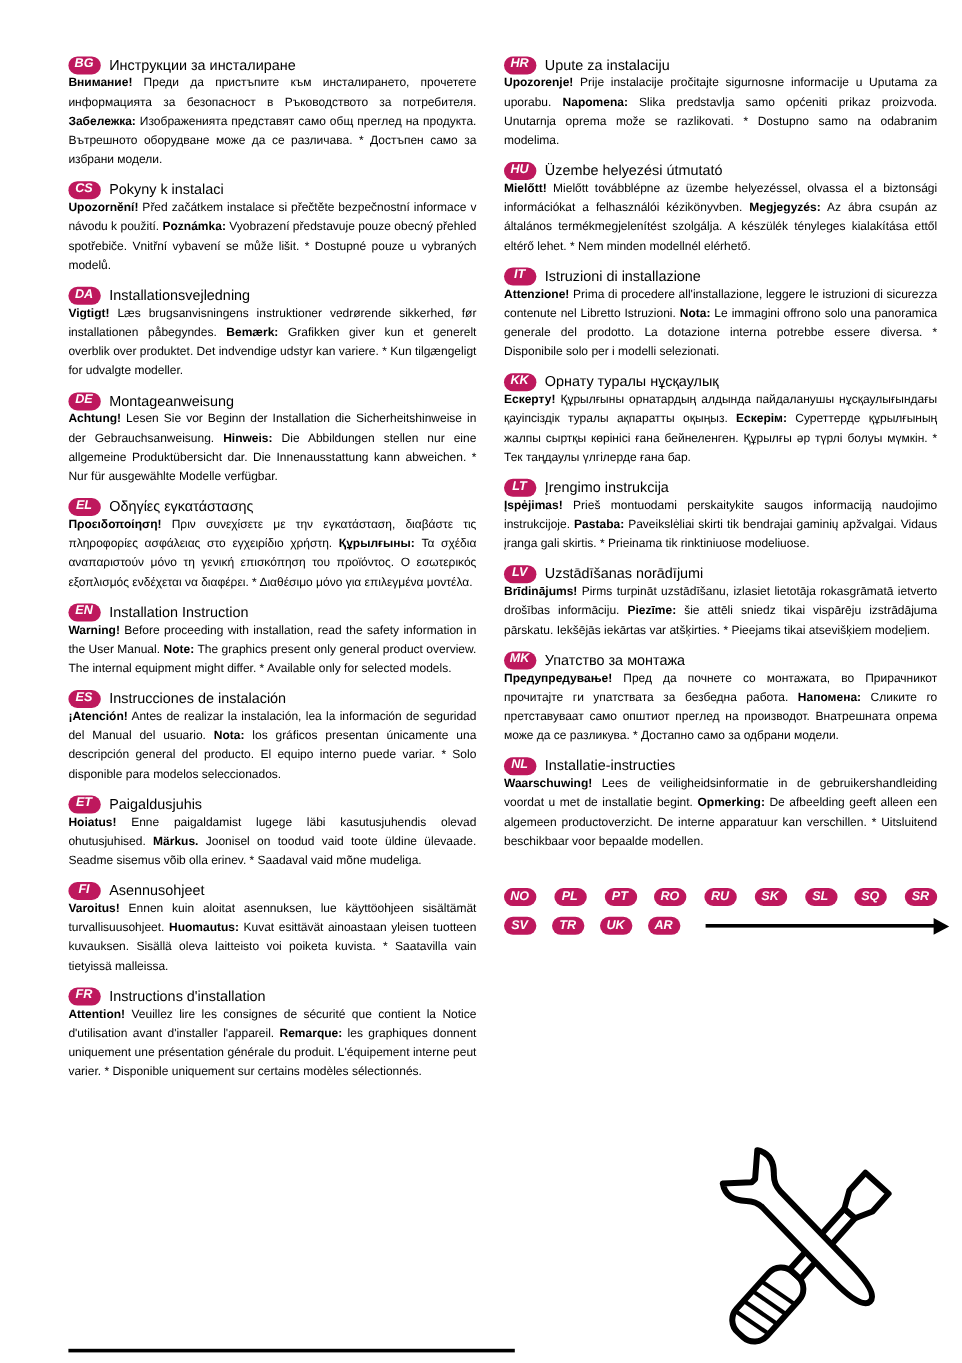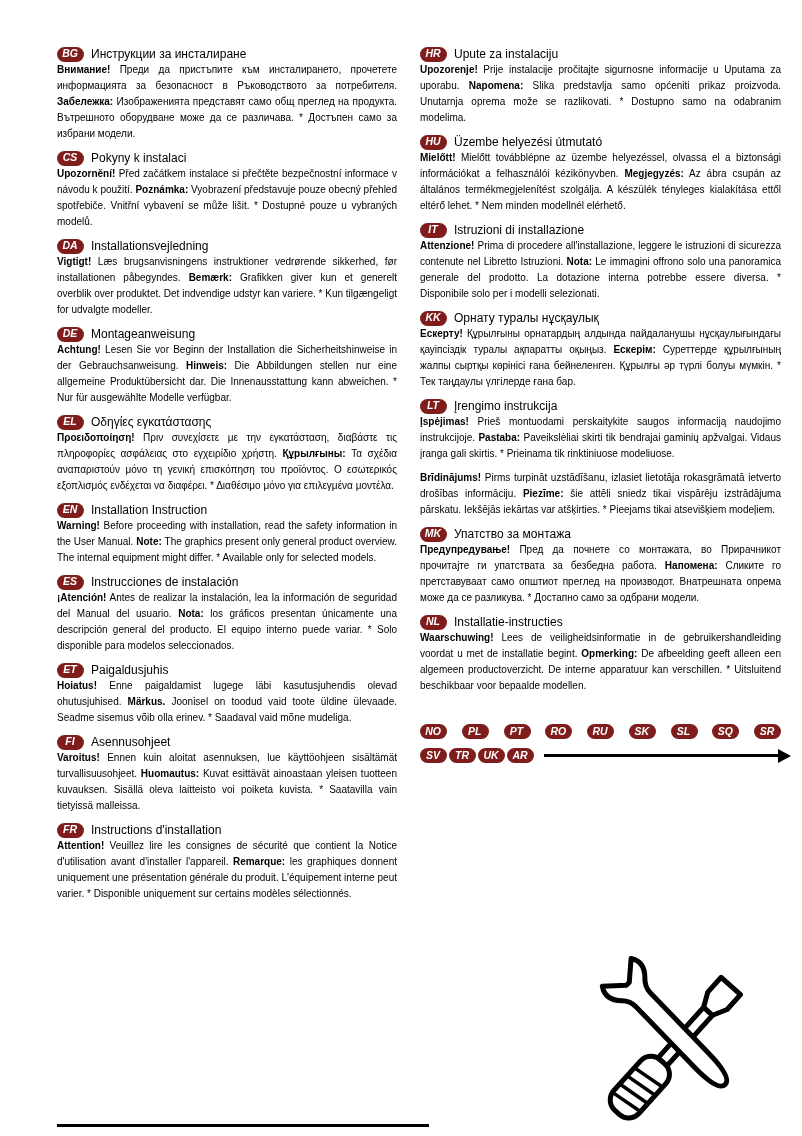--- a/index.html
+++ b/index.html
@@ -10,29 +10,29 @@
   }
   .page { position:absolute; inset:0; }
   .columns { position:absolute; top:46px; left:57px; display:flex; gap:23px; }
   .col-left { width:340px; }
   .col-right { width:361px; }
   .section { margin-bottom:8px; }
   .sec-head { display:flex; align-items:center; gap:7px; font-size:12px; line-height:16px; }
   .sec-title { white-space:nowrap; }
   .badge {
     display:inline-flex; align-items:center; justify-content:center;
-    background:#7f1d1d; color:#fff; font-weight:bold; font-style:italic;
+    background:#be185d; color:#fff; font-weight:bold; font-style:italic;
     font-size:10.5px; line-height:1; min-width:27px; height:15px;
     border-radius:8px; padding:0 5px 1px 4px; flex:0 0 auto;
   }
   .sec-body { font-size:10px; line-height:16px; text-align:justify; }
   .sec-body .b { font-weight:bold; }
   .badge-rows { margin-top:30px; }
   .badge-row1 { display:flex; justify-content:space-between; align-items:center; margin-bottom:9px; }
-  .badge-row2 { display:flex; gap:2px; align-items:center; }
+  .badge-row2 { display:flex; gap:13px; align-items:center; }
   .arrow {
     flex:1; position:relative; height:3px; background:#000; margin-left:8px; margin-right:2px;
   }
   .arrow:after {
     content:""; position:absolute; right:-12px; top:50%; transform:translateY(-50%);
     border-left:13px solid #000; border-top:7px solid transparent; border-bottom:7px solid transparent;
   }
   .tools { position:absolute; left:586px; top:948px; }
   .bottom-line { position:absolute; left:57px; top:1124px; width:372px; height:3px; background:#000; }
 </style>
@@ -144,20 +144,24 @@
             <div class="sec-body"><span class="b">Ескерту!</span><span> Құрылғыны орнатардың алдында пайдаланушы нұсқаулығындағы қауіпсіздік туралы ақпаратты оқыңыз. </span><span class="b">Ескерім:</span><span> Суреттерде құрылғының жалпы сыртқы көрінісі ғана бейнеленген. Құрылғы әр түрлі болуы мүмкін. * Тек таңдаулы үлгілерде ғана бар.</span></div>
           </div>
           <div class="section">
             <div class="sec-head">
               <span class="badge">LT</span>
               <span class="sec-title">Įrengimo instrukcija</span>
             </div>
             <div class="sec-body"><span class="b">Įspėjimas!</span><span> Prieš montuodami perskaitykite saugos informaciją naudojimo instrukcijoje. </span><span class="b">Pastaba:</span><span> Paveikslėliai skirti tik bendrajai gaminių apžvalgai. Vidaus įranga gali skirtis. * Prieinama tik rinktiniuose modeliuose.</span></div>
           </div>
           <div class="section">
+            <div class="sec-head">
+              <span class="badge">LV</span>
+              <span class="sec-title">Uzstādīšanas norādījumi</span>
+            </div>
             <div class="sec-body"><span class="b">Brīdinājums!</span><span> Pirms turpināt uzstādīšanu, izlasiet lietotāja rokasgrāmatā ietverto drošības informāciju. </span><span class="b">Piezīme:</span><span> šie attēli sniedz tikai vispārēju izstrādājuma pārskatu. Iekšējās iekārtas var atšķirties. * Pieejams tikai atsevišķiem modeļiem.</span></div>
           </div>
           <div class="section">
             <div class="sec-head">
               <span class="badge">MK</span>
               <span class="sec-title">Упатство за монтажа</span>
             </div>
             <div class="sec-body"><span class="b">Предупредување!</span><span> Пред да почнете со монтажата, во Прирачникот прочитајте ги упатствата за безбедна работа. </span><span class="b">Напомена:</span><span> Сликите го претставуваат само општиот преглед на производот. Внатрешната опрема може да се разликува. * Достапно само за одбрани модели.</span></div>
           </div>
           <div class="section">

